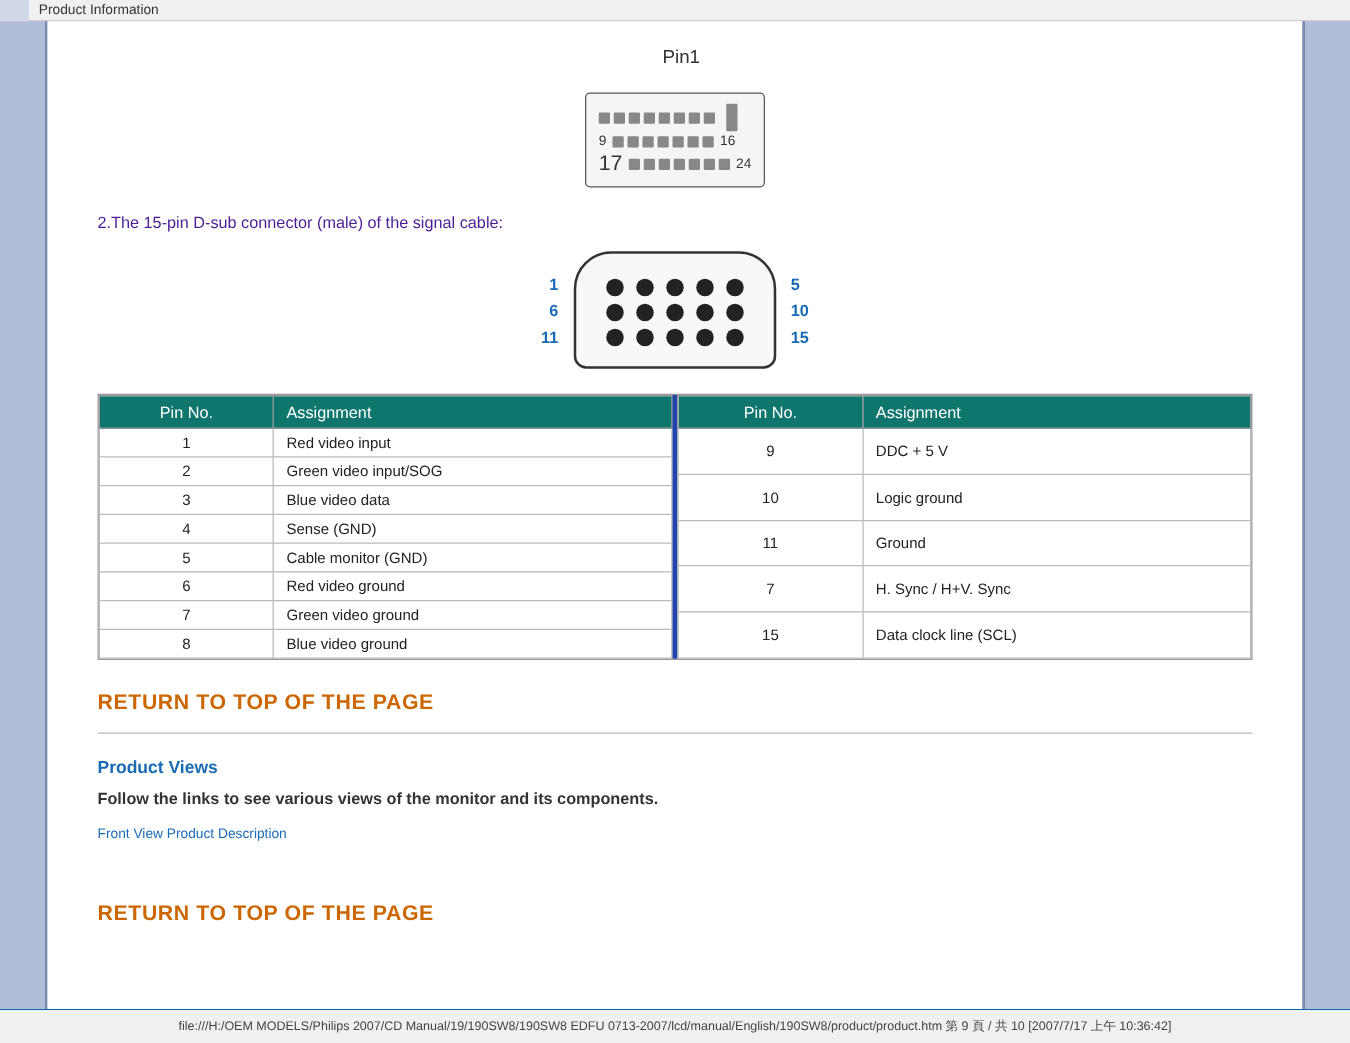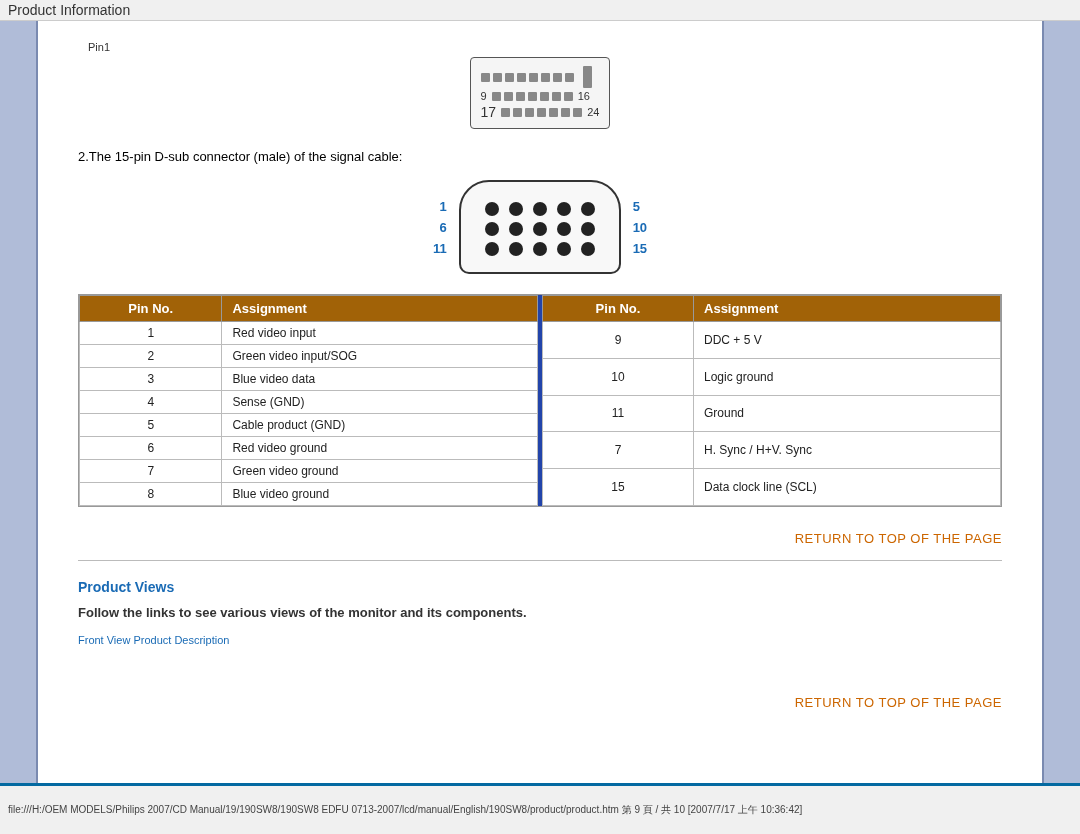--- a/index.html
+++ b/index.html
@@ -7,22 +7,23 @@
       font-family: Arial, Helvetica, sans-serif;
       font-size: 13px;
       background: #d0d8e8;
       color: #000;
       min-height: 834px;
     }
     #top-bar {
       background: #f0f0f0;
       border-bottom: 1px solid #ccc;
       padding: 2px 8px;
-      font-size: 14px;
+      font-size: 11px;
       color: #333;
+      margin-left: 23px;
     }
     #layout {
       display: flex;
       min-height: 820px;
     }
     #left-sidebar {
       width: 38px;
       background: #b0bcd8;
       border-right: 2px solid #7a8ab0;
     }
@@ -63,24 +64,24 @@
       border-radius: 1px;
     }
     .dvi-single {
       width: 9px;
       height: 22px;
       background: #888;
       border-radius: 1px;
       margin-left: 6px;
     }
     .pin-label {
-      font-size: 11px;
+      font-size: 15px;
       color: #333;
-      text-align: left;
-      margin-bottom: 4px;
+      text-align: center;
+      margin-bottom: 20px;
     }
     
     .vga-section {
       text-align: center;
       margin: 16px 0 20px 0;
     }
     .vga-connector {
       display: inline-block;
       border: 2px solid #333;
       border-radius: 30px 30px 10px 10px;
@@ -109,40 +110,40 @@
     .vga-labels-left { display: flex; flex-direction: column; align-items: flex-end; gap: 6px; }
     .vga-labels-right { display: flex; flex-direction: column; align-items: flex-start; gap: 6px; }
     .vga-wrapper {
       display: flex;
       align-items: center;
       justify-content: center;
       gap: 12px;
     }
     .description-text {
       font-size: 13px;
-      color: #000000;
+      color: #4c1d95;
       margin: 14px 0 10px 0;
     }
     
     .pin-table-wrapper {
       display: flex;
       gap: 0;
       margin: 18px 0 24px 0;
       border: 1px solid #999;
     }
     .pin-table {
       border-collapse: collapse;
       flex: 1;
     }
     .pin-table th {
-      background: #a16207;
+      background: #0f766e;
       color: #fff;
       padding: 5px 10px;
       font-size: 13px;
-      font-weight: bold;
+      font-weight: normal;
       text-align: left;
       border: 1px solid #999;
     }
     .pin-table th.center {
       text-align: center;
     }
     .pin-table td {
       padding: 4px 10px;
       border: 1px solid #bbb;
       font-size: 12px;
@@ -150,24 +151,24 @@
     }
     .pin-table td.center {
       text-align: center;
     }
     .divider-col {
       width: 4px;
       background: #2244aa;
     }
     .return-link {
       display: block;
-      text-align: right;
+      text-align: left;
       color: #cc6600;
-      font-size: 13px;
-      font-weight: normal;
+      font-size: 17px;
+      font-weight: bold;
       letter-spacing: 0.5px;
       text-decoration: none;
       margin: 18px 0 14px 0;
     }
     .section-divider {
       border: none;
       border-top: 1px solid #bbb;
       margin: 10px 0 18px 0;
     }
     .product-views-title {
@@ -182,28 +183,29 @@
       margin-bottom: 12px;
       font-weight: bold;
     }
     .front-view-link {
       color: #1a6bb5;
       font-size: 11px;
       text-decoration: none;
     }
     #status-bar {
       background: #f0f0f0;
-      border-top: 3px solid #0369a1;
-      padding: 17px 8px;
+      border-top: 1px solid #0369a1;
+      padding: 6px 8px;
       font-size: 10px;
       color: #444;
       position: fixed;
       bottom: 0;
       left: 0;
       right: 0;
+      text-align: center;
     }
   </style>
 </head>
 <body>
 
 <div id="top-bar">
   <span>Product Information</span>
 </div>
 
 <div id="layout">
@@ -234,21 +236,21 @@
           <div class="dvi-pin"></div>
           <div class="dvi-pin"></div>
           <div class="dvi-pin"></div>
           <div class="dvi-pin"></div>
           <div class="dvi-pin"></div>
           <div class="dvi-pin"></div>
           <div class="dvi-pin"></div>
           <div style="font-size:11px;color:#333;margin-left:2px;">16</div>
         </div>
         <div class="dvi-row">
-          <div style="font-size:14px;color:#333;margin-right:2px;">17</div>
+          <div style="font-size:17px;color:#333;margin-right:2px;">17</div>
           <div class="dvi-pin"></div>
           <div class="dvi-pin"></div>
           <div class="dvi-pin"></div>
           <div class="dvi-pin"></div>
           <div class="dvi-pin"></div>
           <div class="dvi-pin"></div>
           <div class="dvi-pin"></div>
           <div style="font-size:11px;color:#333;margin-left:2px;">24</div>
         </div>
       </div>
@@ -317,21 +319,21 @@
             <tr>
               <td class="center">3</td>
               <td>Blue video data</td>
             </tr>
             <tr>
               <td class="center">4</td>
               <td>Sense (GND)</td>
             </tr>
             <tr>
               <td class="center">5</td>
-              <td>Cable product (GND)</td>
+              <td>Cable monitor (GND)</td>
             </tr>
             <tr>
               <td class="center">6</td>
               <td>Red video ground</td>
             </tr>
             <tr>
               <td class="center">7</td>
               <td>Green video ground</td>
             </tr>
             <tr>

